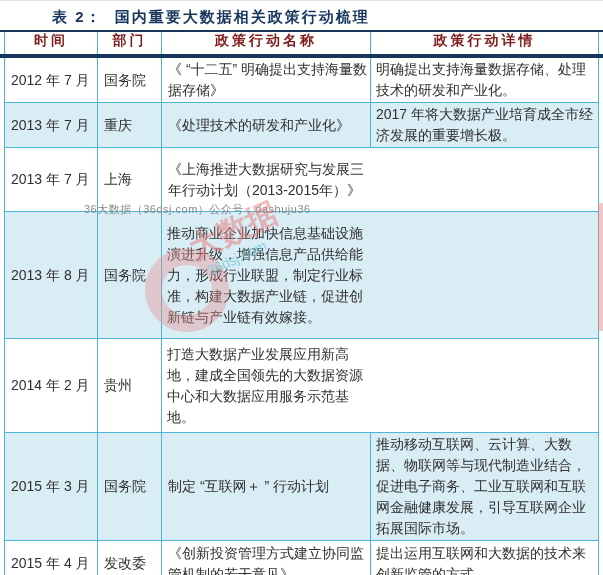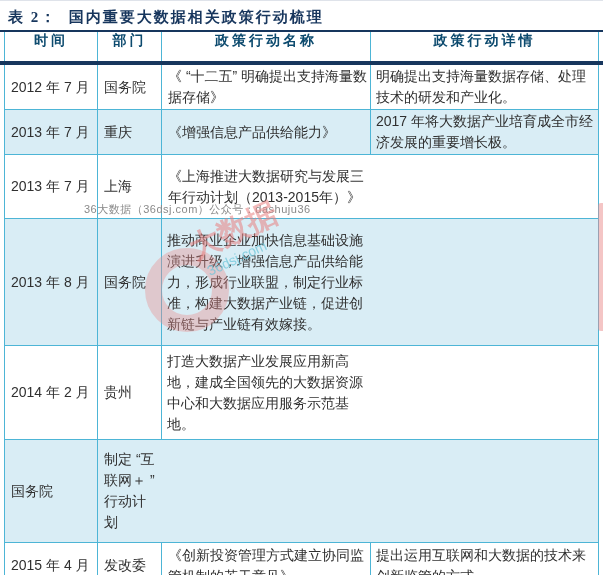--- a/index.html
+++ b/index.html
@@ -2,45 +2,46 @@
 <html><head>
 <meta charset="utf-8">
 <style>
   * { box-sizing: border-box; margin: 0; padding: 0; }
   html, body { width: 603px; height: 575px; background: #ffffff; overflow: hidden; }
   body { font-family: "Liberation Sans", "DejaVu Sans", sans-serif; color: #303030; position: relative; border-top: 1px solid #dfe3ea; }
 
   .page { position: relative; width: 603px; height: 575px; }
 
   .title {
-    font-family: Liberation Serif, serif;
+    font-family: Liberation Sans, sans-serif;
     font-weight: bold;
     color: #17365d;
     font-size: 15px;
     padding: 7px 0 4px 8px;
     letter-spacing: 2px;
     white-space: pre-wrap;
     height: 29px;
+    margin-left: 44px;
   }
   .title-rule { height: 2px; background: #17365d; width: 603px; }
 
   .table { position: absolute; left: 4px; top: 31px; width: 595px; }
 
   .grid-row { display: grid; grid-template-columns: 92px 64px 209px 1fr; }
 
   .thead { border-left: 1px solid #4db5d6; border-right: 1px solid #4db5d6; }
   .thead .hcell {
     font-family: "Liberation Serif", "DejaVu Serif", serif;
     font-weight: bold;
-    color: #0c4a6e;
+    color: #7f1d1d;
     font-size: 14px;
     text-align: center;
     letter-spacing: 3px;
     padding: 1px 0 2px 0;
-    height: 29px;
+    height: 22px;
     line-height: 15px;
   }
   .thead .hcell + .hcell { border-left: 1px solid #4db5d6; text-align: center; }
 
   .header-rule { height: 4px; border-top: 1px solid #17365d; border-bottom: 3px solid #17365d; background: #ffffff; width: 603px; margin-left: -4px; }
 
   .tbody { border-left: 1px solid #4db5d6; border-right: 1px solid #4db5d6; }
   .trow { border-bottom: 1px solid #4db5d6; }
   .trow.alt { background: #d9edf5; }
   .cell {
@@ -112,21 +113,21 @@
       <div class="trow grid-row r1">
         <div class="cell">2012 年 7 月</div>
         <div class="cell">国务院</div>
         <div class="cell">《 “十二五” 明确提出支持海量数据存储》</div>
         <div class="cell detail">明确提出支持海量数据存储、处理技术的研发和产业化。</div>
       </div>
 
       <div class="trow grid-row r2 alt">
         <div class="cell">2013 年 7 月</div>
         <div class="cell">重庆</div>
-        <div class="cell">《增强信息产品供给能力》</div>
+        <div class="cell">《处理技术的研发和产业化》</div>
         <div class="cell detail">2017 年将大数据产业培育成全市经济发展的重要增长极。</div>
       </div>
 
       <div class="trow grid-row r3">
         <div class="cell">2013 年 7 月</div>
         <div class="cell">上海</div>
         <div class="cell">《上海推进大数据研究与发展三年行动计划（2013-2015年）》</div>
       </div>
 
       <div class="trow grid-row r4 alt">
@@ -135,22 +136,24 @@
         <div class="cell detail">推动商业企业加快信息基础设施演进升级，增强信息产品供给能力，形成行业联盟，制定行业标准，构建大数据产业链，促进创新链与产业链有效嫁接。</div>
       </div>
 
       <div class="trow grid-row r5">
         <div class="cell">2014 年 2 月</div>
         <div class="cell">贵州</div>
         <div class="cell detail">打造大数据产业发展应用新高地，建成全国领先的大数据资源中心和大数据应用服务示范基地。</div>
       </div>
 
       <div class="trow grid-row r6 alt">
+        <div class="cell">2015 年 3 月</div>
         <div class="cell">国务院</div>
         <div class="cell">制定 “互联网＋ ” 行动计划</div>
+        <div class="cell detail">推动移动互联网、云计算、大数据、物联网等与现代制造业结合，促进电子商务、工业互联网和互联网金融健康发展，引导互联网企业拓展国际市场。</div>
       </div>
 
       <div class="trow grid-row r7">
         <div class="cell">2015 年 4 月</div>
         <div class="cell">发改委</div>
         <div class="cell">《创新投资管理方式建立协同监管机制的若干意见》</div>
         <div class="cell detail">提出运用互联网和大数据的技术来创新监管的方式 。</div>
       </div>
 
     </div>

